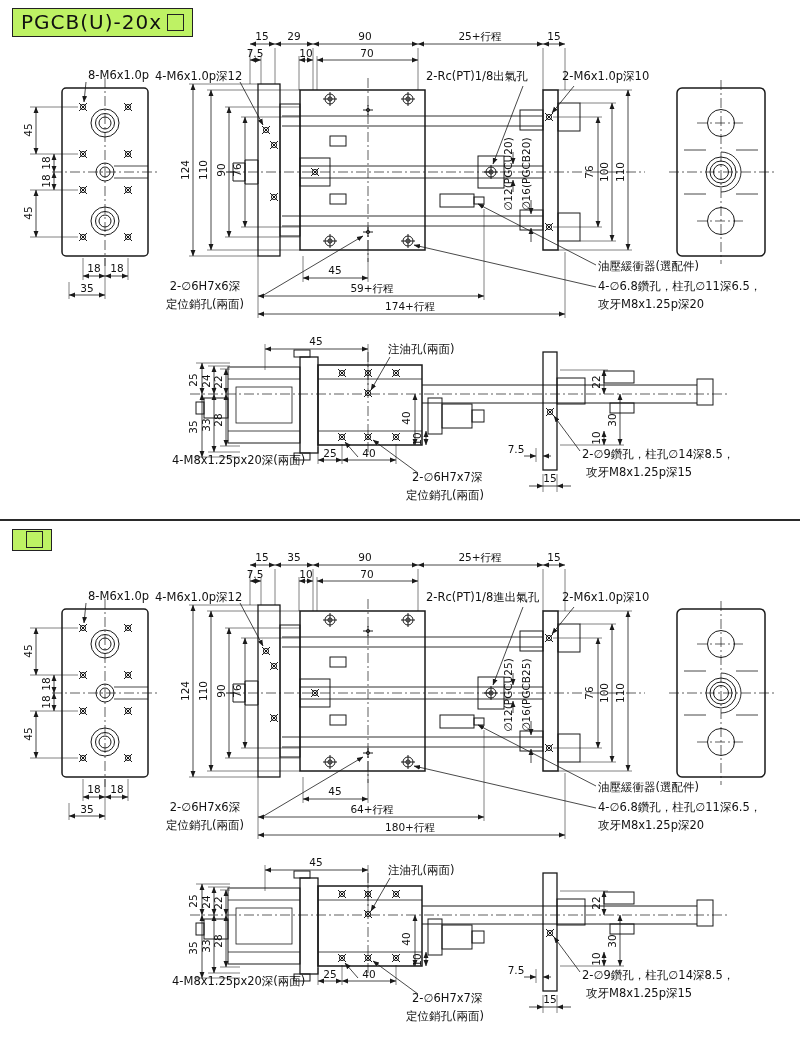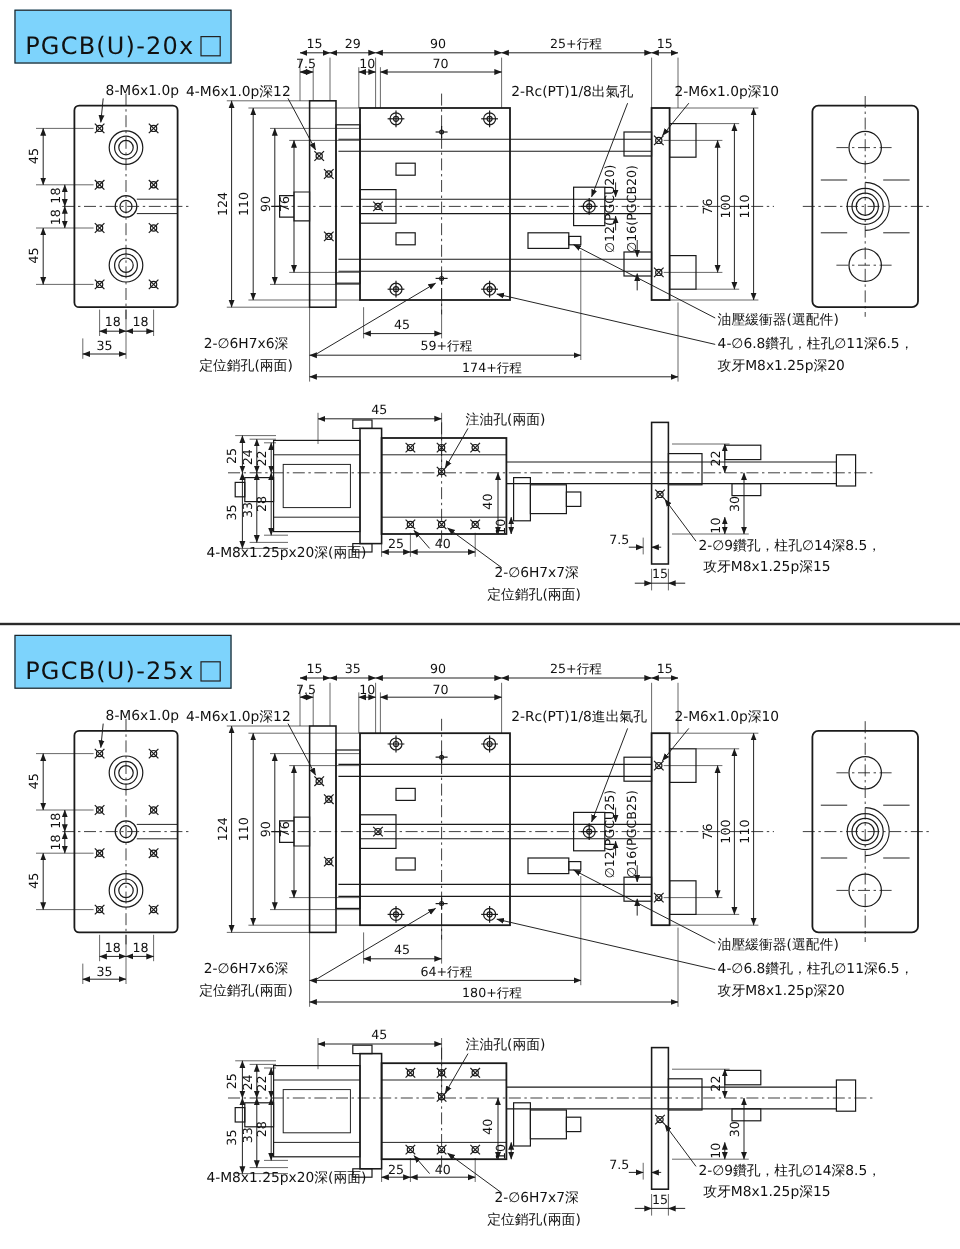--- a/index.html
+++ b/index.html
@@ -1,20 +1,20 @@
 <!DOCTYPE html>
 <html><head>
 <meta charset="utf-8">
 <style>
   html,body{margin:0;padding:0;background:#ffffff;}
   #page{position:relative;width:800px;height:1041px;background:#fff;overflow:hidden;
         font-family:"DejaVu Sans",sans-serif;}
   .section{position:absolute;left:0;width:800px;height:520px;}
-  .title{position:absolute;left:12px;top:8px;border:1.6px solid #222;background:#7dd3fc;
-         padding:17px 8px 2px 8px;font-size:20px;color:#111;display:flex;align-items:center;
+  .title{position:absolute;left:12px;top:8px;border:1.6px solid #222;background:#bef264;
+         padding:1px 8px 2px 8px;font-size:20px;color:#111;display:flex;align-items:center;
          letter-spacing:1px;}
   .title .sq{display:inline-block;width:15px;height:15px;border:1.5px solid #222;margin-left:5px;}
   .divider{position:absolute;left:0;top:519px;width:800px;height:2px;background:#2a2a2a;}
   svg{position:absolute;left:0;top:0;}
   text{fill:#111;}
   .d{font:10.5px "DejaVu Sans",sans-serif;text-anchor:middle;}
   .lab{font:11.5px "DejaVu Sans",sans-serif;text-anchor:start;}
   .labm{font:11.5px "DejaVu Sans",sans-serif;text-anchor:middle;}
   .dim line{marker-start:url(#ar);marker-end:url(#ar);}
   .dim1 line{marker-end:url(#ar);}
@@ -358,18 +358,17 @@
       <text class="d" x="516" y="453">7.5</text>
       <text class="d" x="550" y="482">15</text>
       <text class="d" x="600" y="382" transform="rotate(-90 600 382)">22</text>
       <text class="d" x="616" y="420" transform="rotate(-90 616 420)">30</text>
       <text class="d" x="600" y="438" transform="rotate(-90 600 438)">10</text>
       <text class="lab" x="582" y="458">2-∅9鑽孔，柱孔∅14深8.5，</text>
       <text class="lab" x="586" y="476">攻牙M8x1.25p深15</text>
     </g>
   </svg>
   <div class="title">
-    <span>PGCB(U)-25x</span>
     <span class="sq"></span>
   </div>
 </div>
 
 </div>
 
 </body></html>

